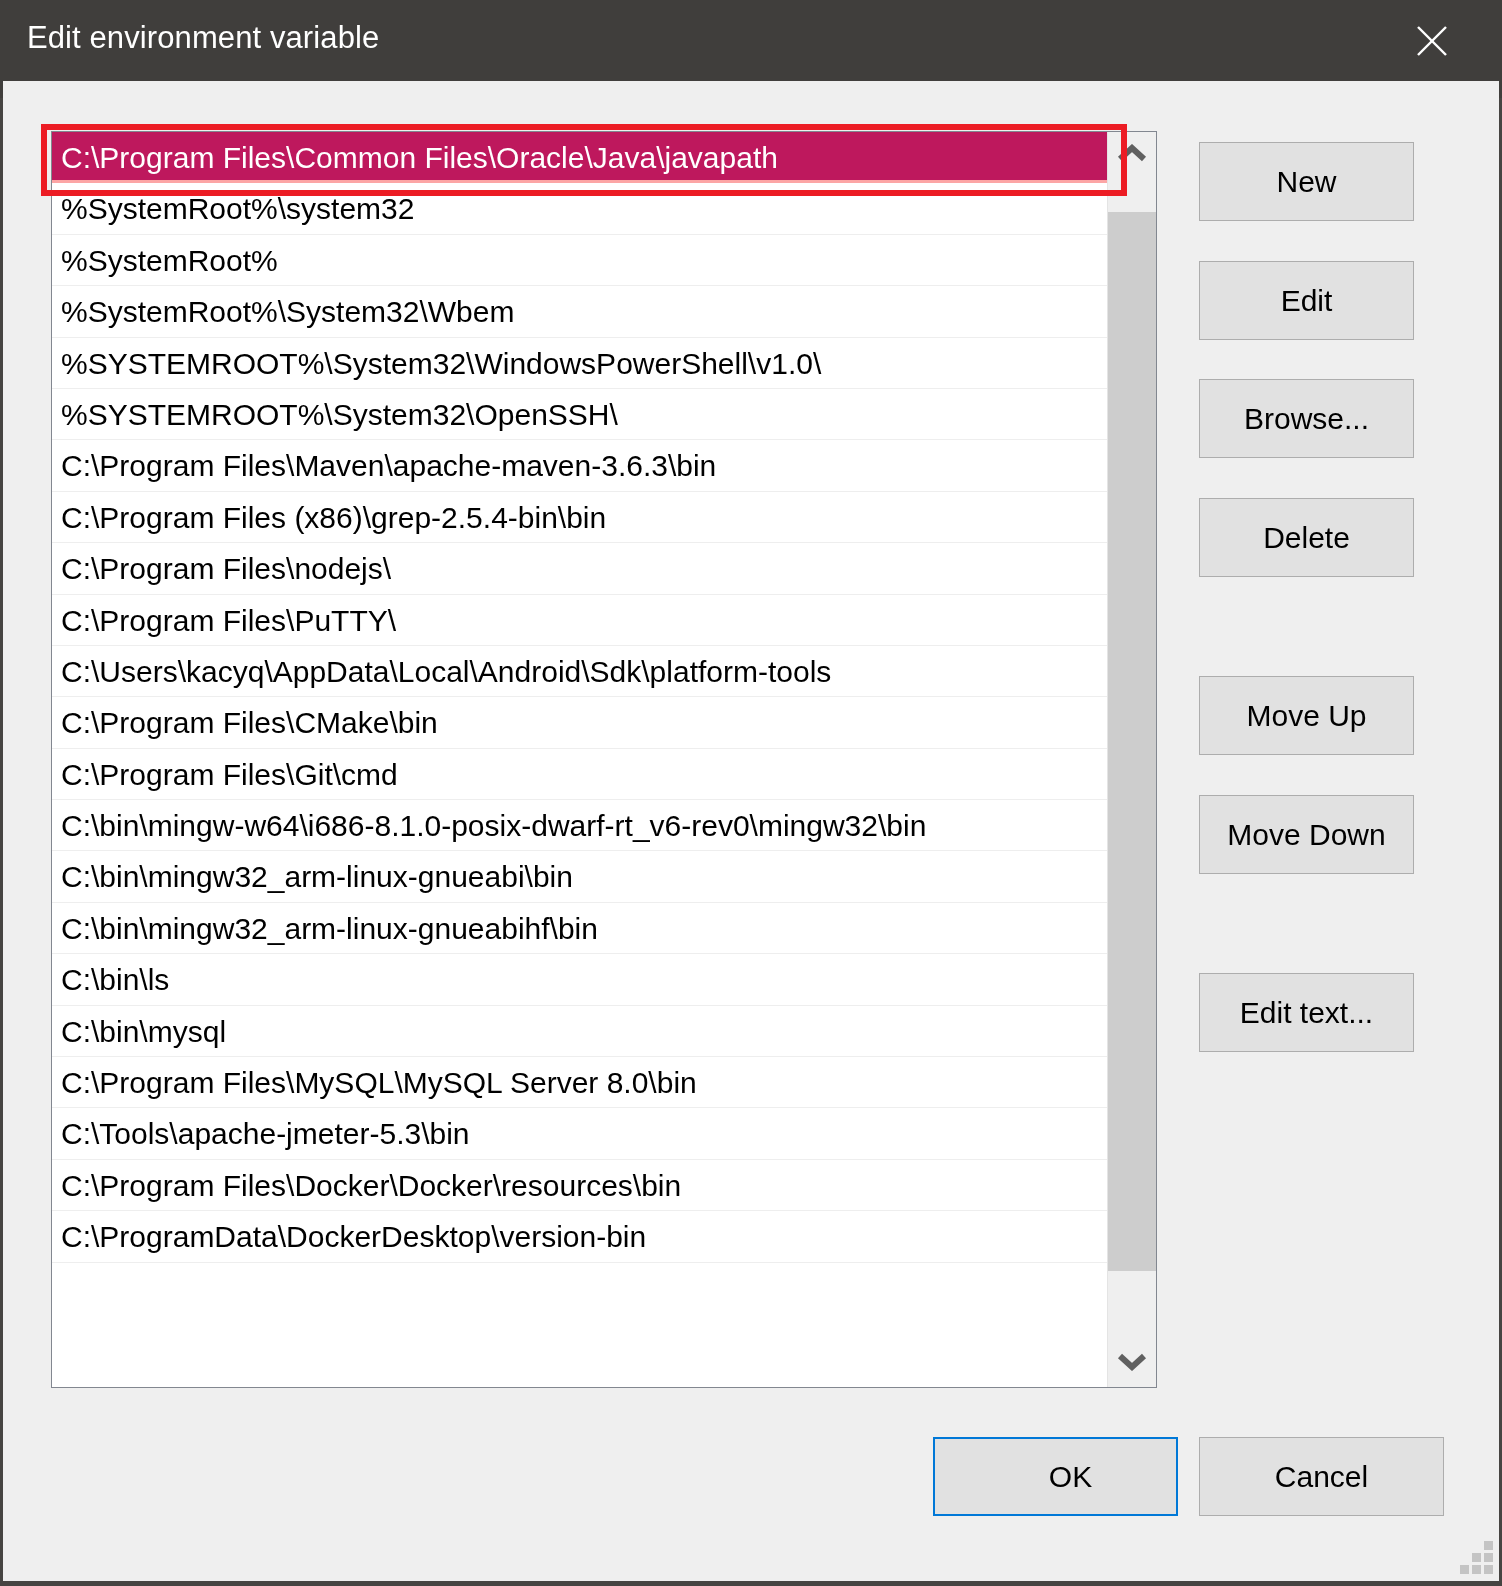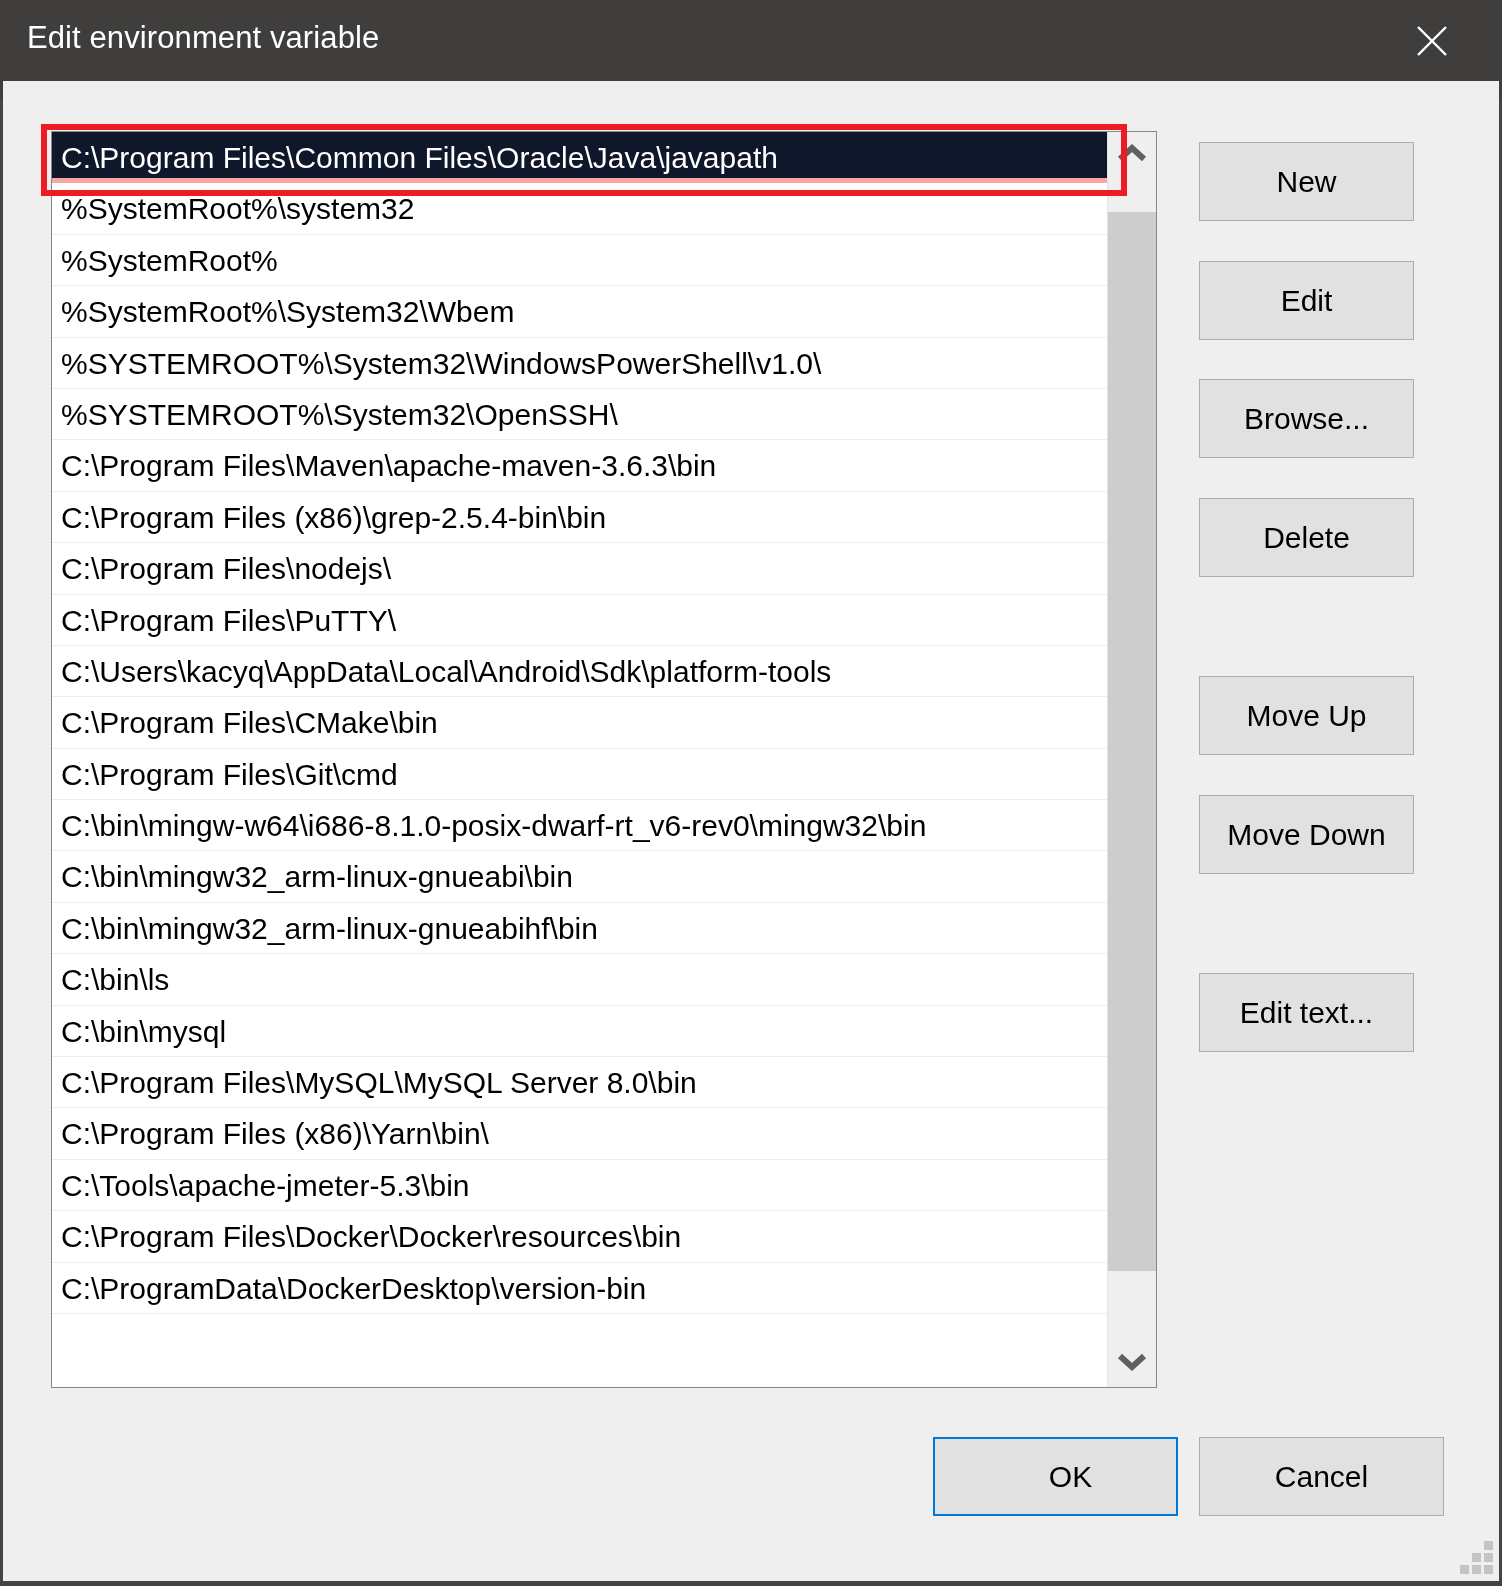--- a/index.html
+++ b/index.html
@@ -92,23 +92,23 @@
     box-sizing: border-box;
     border-bottom: 1px solid #eeeeee;
     padding-left: 9px;
     font-size: 30px;
     color: #000000;
     white-space: nowrap;
     overflow: hidden;
     cursor: default;
   }
   .row.selected {
-    background: #0f172a;
+    background: #be185d;
     color: #ffffff;
-    border-bottom: 5px solid #fca5a5;
+    border-bottom: 3px solid #fca5a5;
   }
 
   
   .scrollbar {
     position: absolute;
     right: 0;
     top: 0;
     width: 49px;
     height: 100%;
     background: #efefef;
@@ -242,21 +242,20 @@
           <div class="row">C:\Program Files\PuTTY\</div>
           <div class="row">C:\Users\kacyq\AppData\Local\Android\Sdk\platform-tools</div>
           <div class="row">C:\Program Files\CMake\bin</div>
           <div class="row">C:\Program Files\Git\cmd</div>
           <div class="row">C:\bin\mingw-w64\i686-8.1.0-posix-dwarf-rt_v6-rev0\mingw32\bin</div>
           <div class="row">C:\bin\mingw32_arm-linux-gnueabi\bin</div>
           <div class="row">C:\bin\mingw32_arm-linux-gnueabihf\bin</div>
           <div class="row">C:\bin\ls</div>
           <div class="row">C:\bin\mysql</div>
           <div class="row">C:\Program Files\MySQL\MySQL Server 8.0\bin</div>
-          <div class="row">C:\Program Files (x86)\Yarn\bin\</div>
           <div class="row">C:\Tools\apache-jmeter-5.3\bin</div>
           <div class="row">C:\Program Files\Docker\Docker\resources\bin</div>
           <div class="row">C:\ProgramData\DockerDesktop\version-bin</div>
         </div>
 
       <div class="scrollbar">
         <div class="sb-btn sb-up">
           <span>
             <svg width="30" height="20" viewBox="0 0 30 20">
               <polyline points="3,15 15,4 27,15" fill="none" stroke="#606060" stroke-width="6"></polyline>

